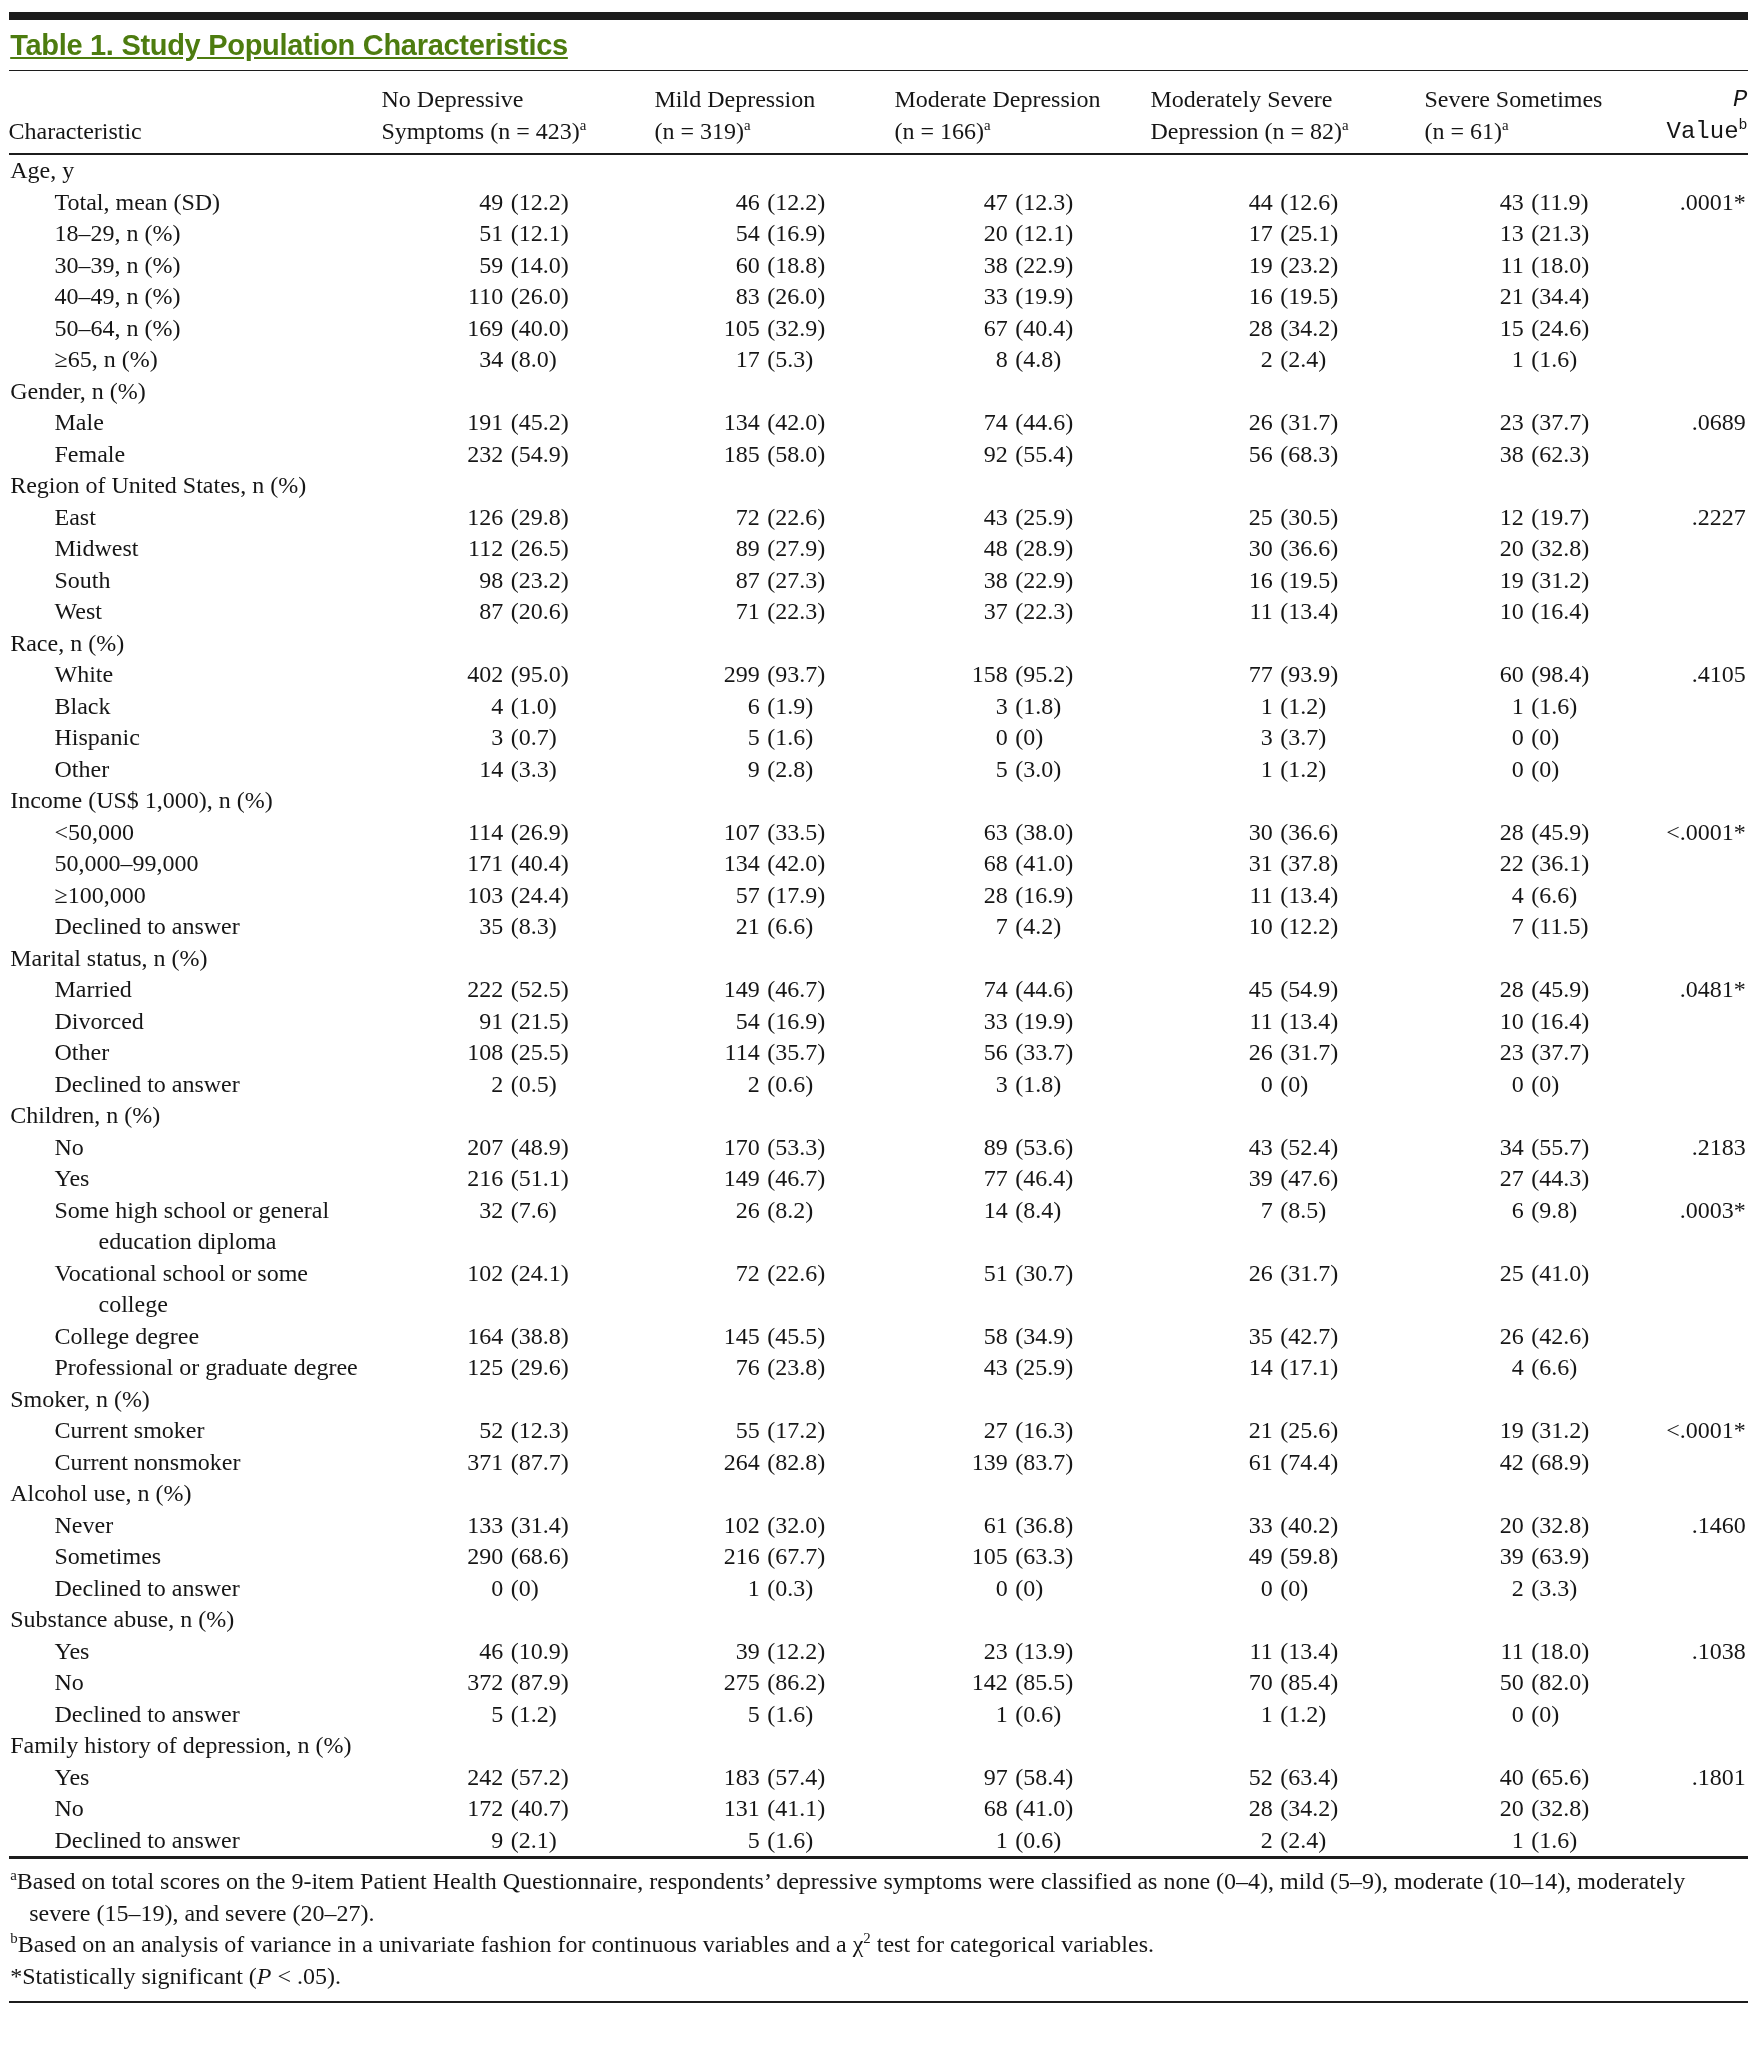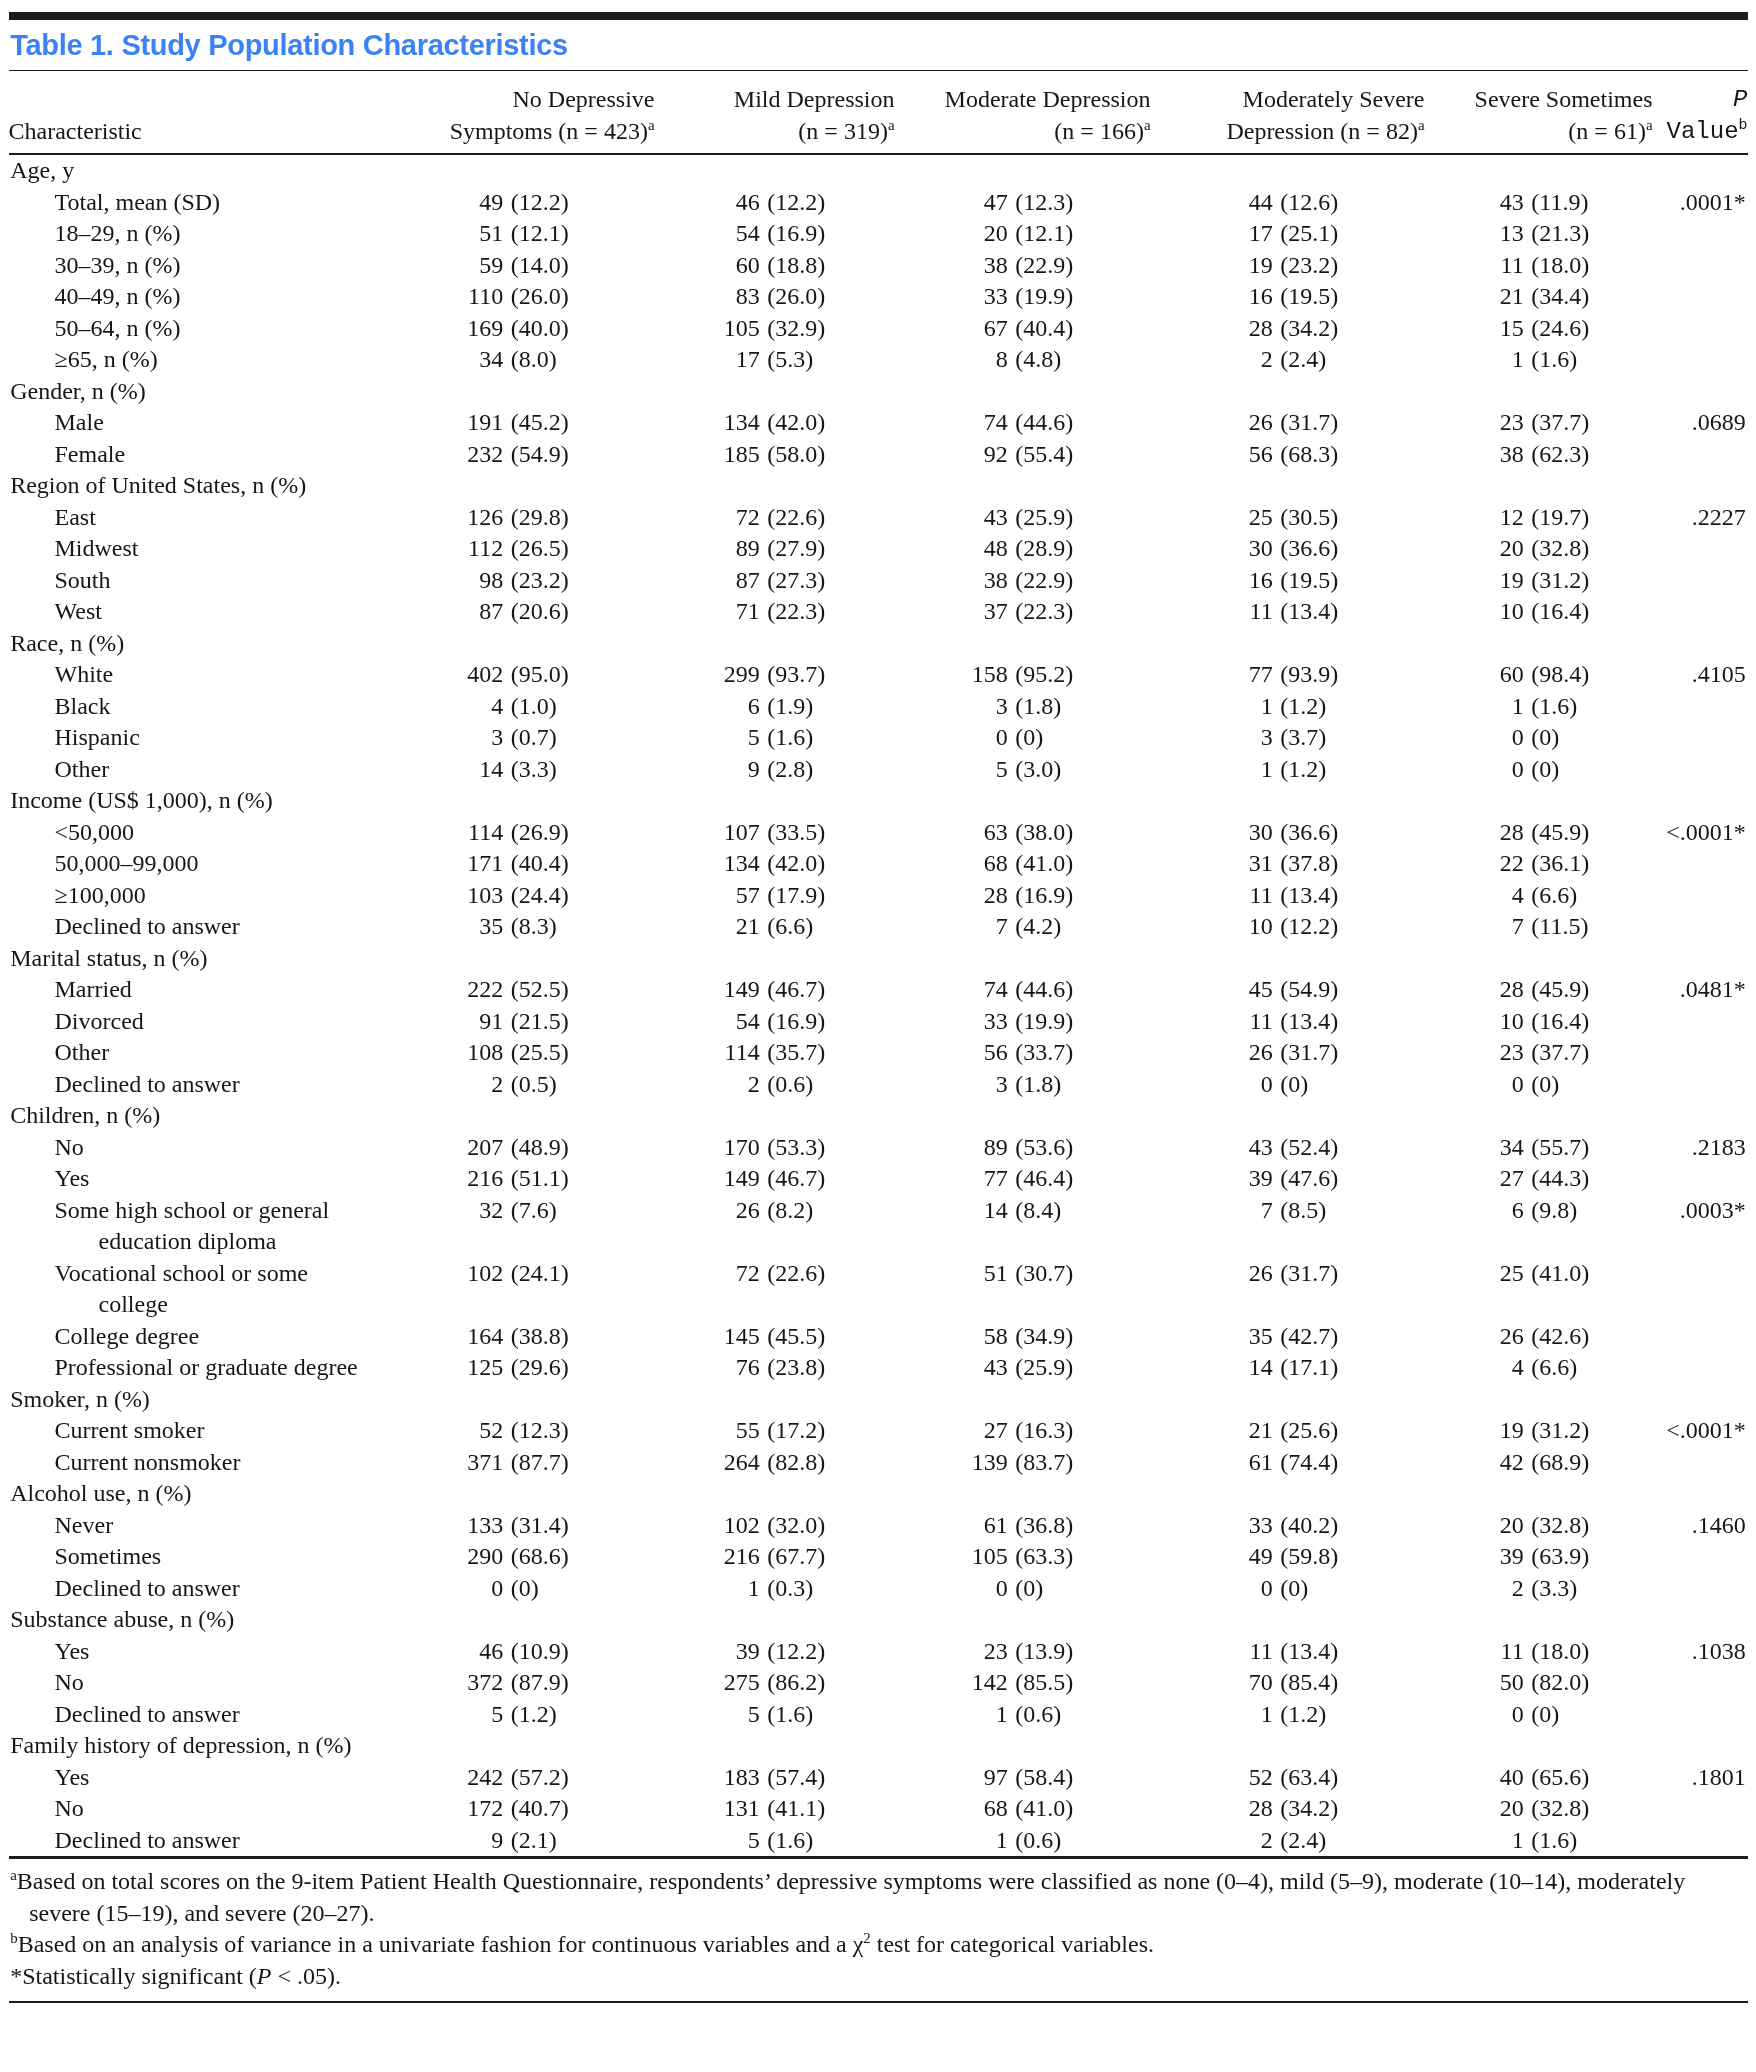--- a/index.html
+++ b/index.html
@@ -2,31 +2,31 @@
 <html style="font-size:13.6px"><head>
 <meta charset="utf-8">
 <style>
   html,body { margin:0; padding:0; background:#fff; color:#161616; }
   body { width:1756px; font-family:"Liberation Serif", serif; }
   .page { padding:12px 8.5px 0 8.5px; }
   .topbar { height:7.7px; background:#1c1c1c; }
   .title {
     font-family:"Liberation Sans", sans-serif;
     font-weight:bold; font-size:29px; letter-spacing:-0.3px;
-    padding:9.4px 0 7.7px 1.7px; color:#3b82f6;
+    padding:9.4px 0 7.7px 1.7px; color:#4d7c0f;text-decoration:underline;
   }
   .title-rule { border-top:1.7px solid #1c1c1c; }
   table { width:100%; border-collapse:collapse; font-size:24px; table-layout:fixed; }
   thead th {
     font-weight:normal; vertical-align:bottom;
     line-height:31.5px; padding:13.6px 0 6px 0;
     border-bottom:2.6px solid #1c1c1c;
   }
   thead th.char-head { text-align:left; }
-  thead th.grp-head { text-align:right; }
+  thead th.grp-head { text-align:left; }
   thead th.pv-head { text-align:right;font-family:Liberation Mono, monospace; }
   tbody td { line-height:31.5px; vertical-align:top; padding:0; }
   td.lbl.group { padding-left:1.7px; }
   td.lbl.item { padding-left:90px; text-indent:-44px;font-family:Liberation Serif, serif; }
   td.val { text-align:center; white-space:nowrap; }
   td.val .n { display:inline-block; min-width:48px; text-align:right; padding-right:7.7px; }
   td.val .p { display:inline-block; min-width:70px; text-align:left; }
   td.pval { text-align:right; white-space:nowrap; padding-right:1.7px; }
   .body-rule { border-top:3.4px solid #1c1c1c; }
   .footnotes { font-size:24px; line-height:31.5px; padding:6.8px 1.7px 8.5px 1.7px; }

